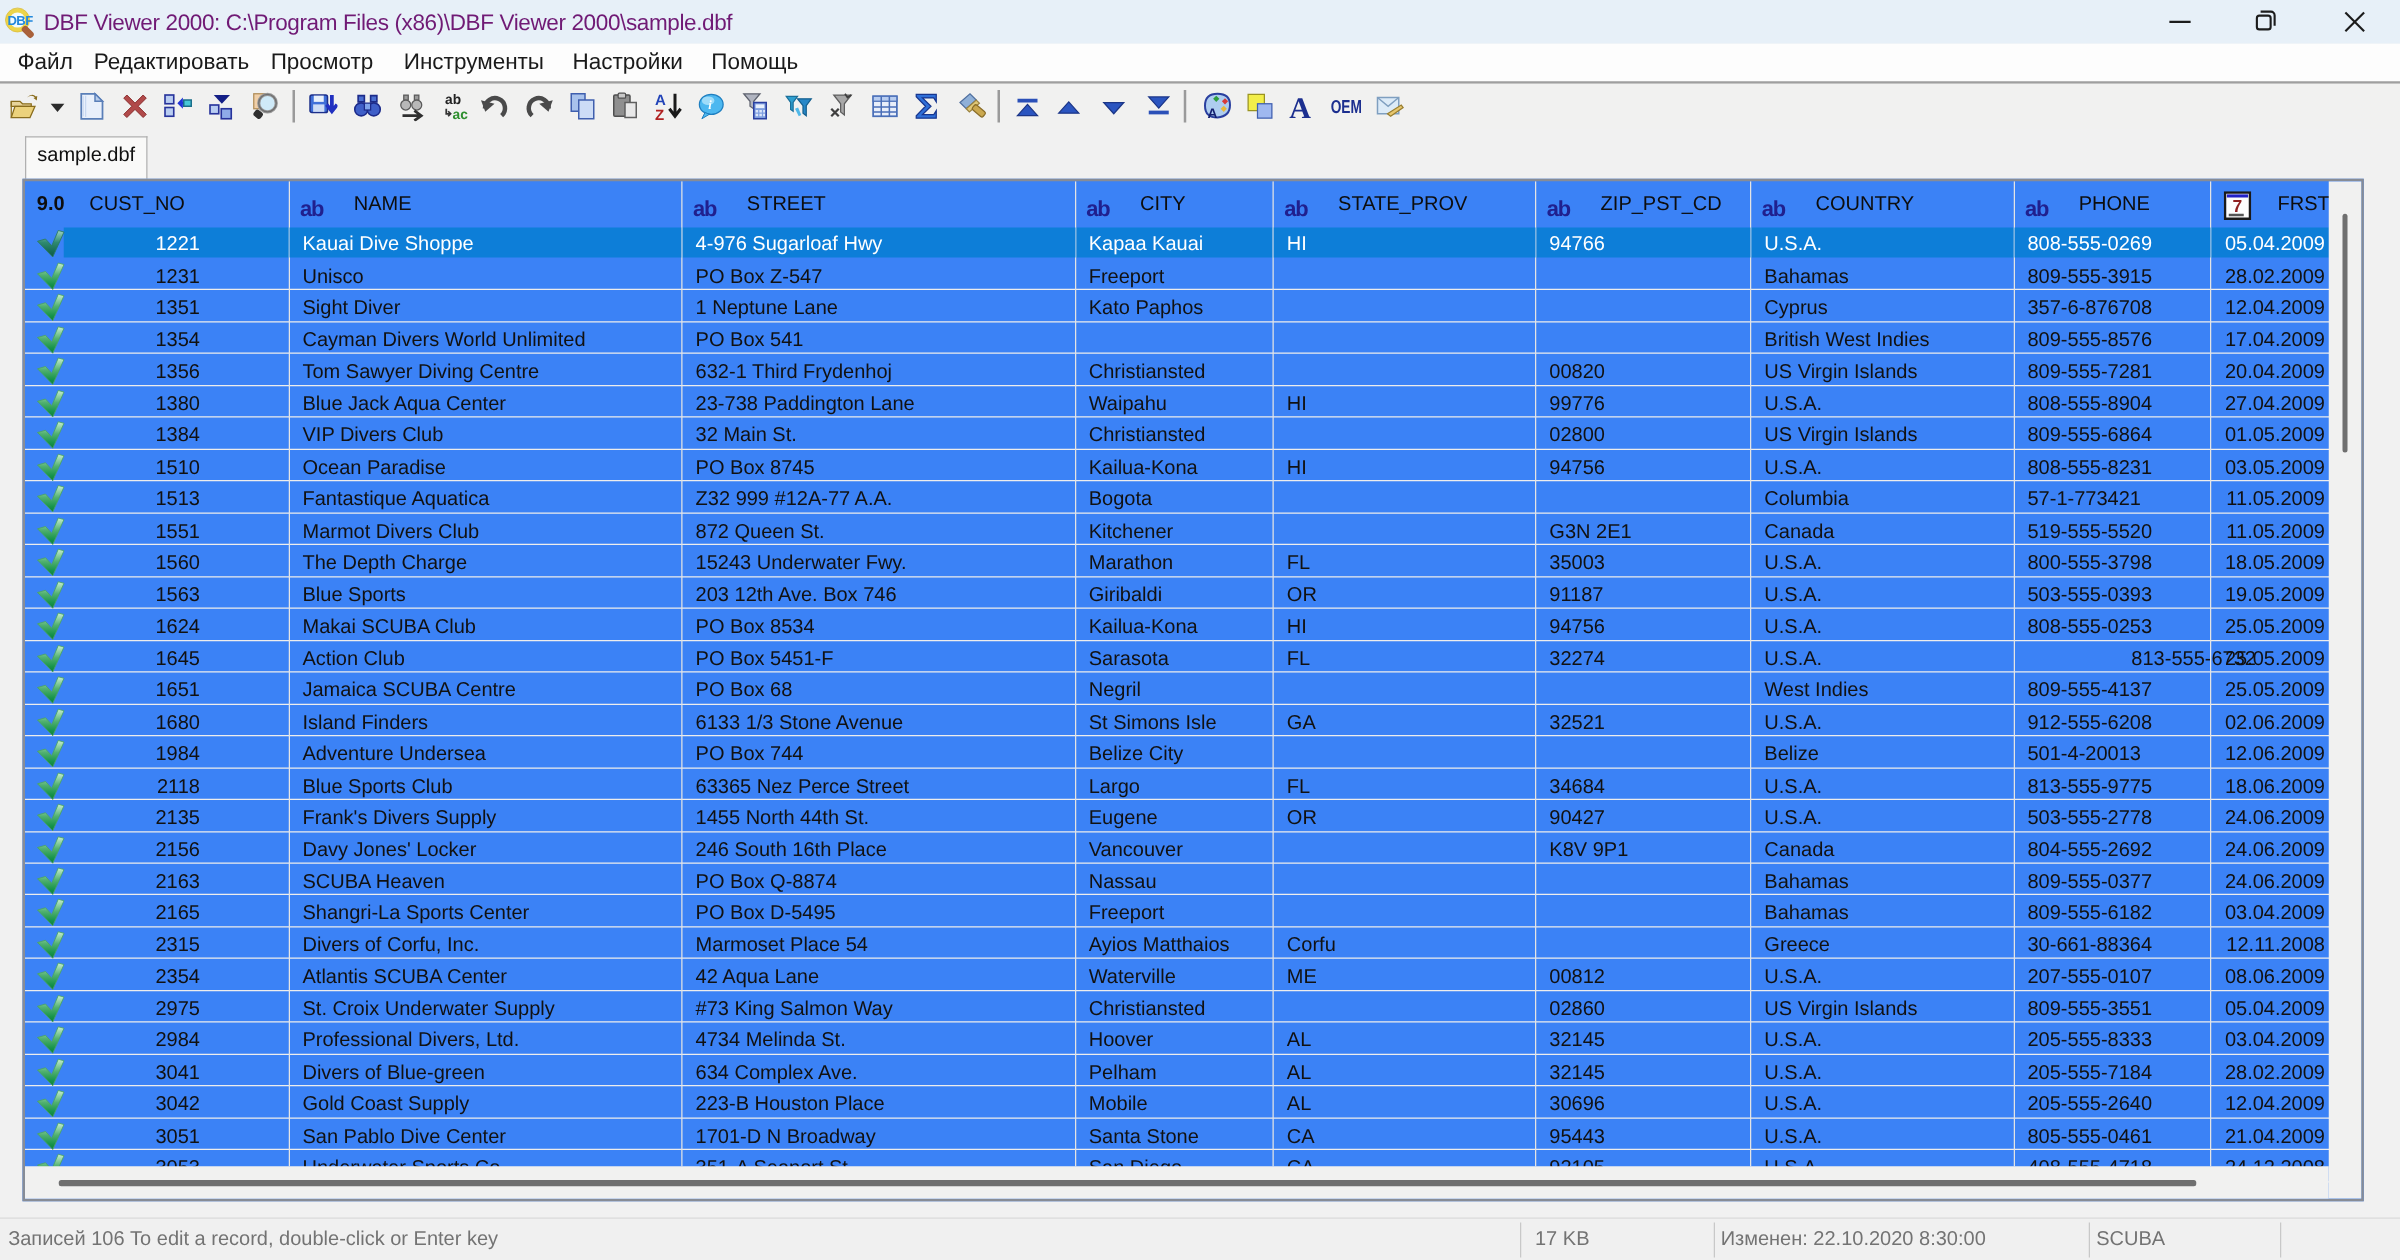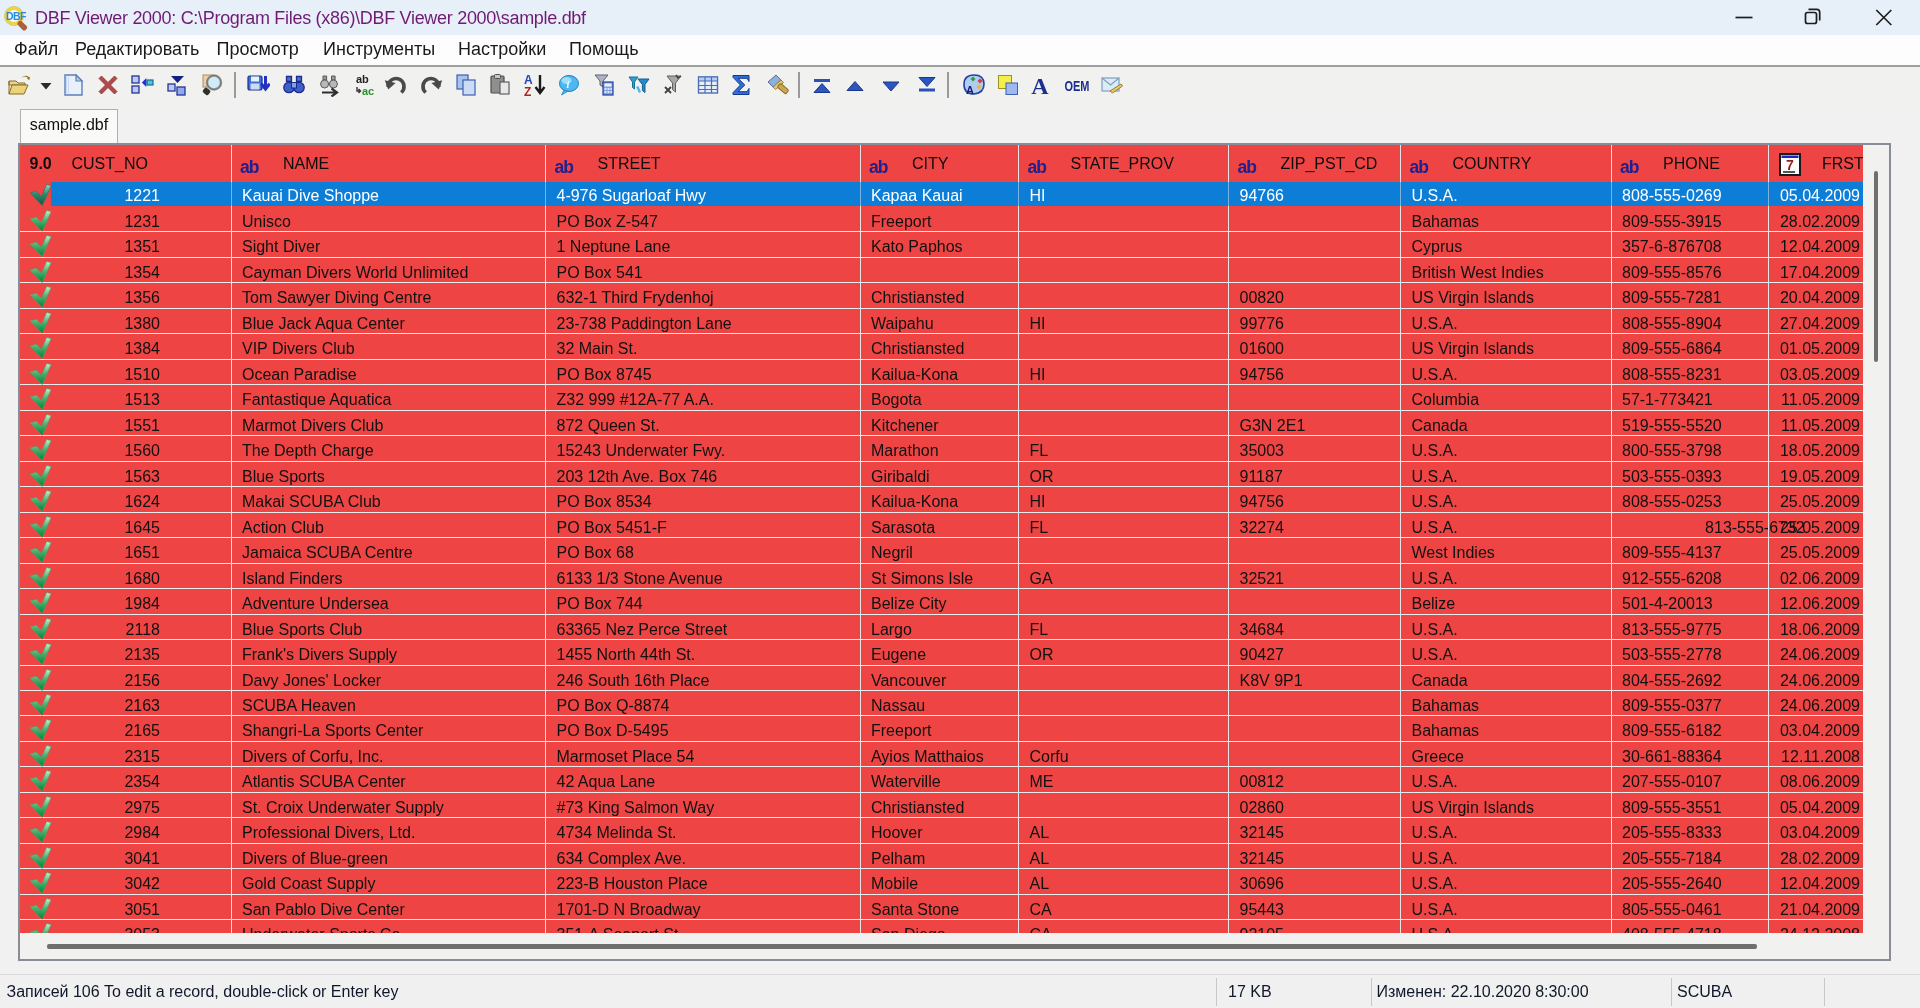--- a/index.html
+++ b/index.html
@@ -10,38 +10,38 @@
 
 #menubar{left:0;top:35px;width:1920px;height:30px;background:#fdfdfd;border-bottom:2px solid #9f9f9f;}
 .mi{position:absolute;top:0;height:30px;line-height:28px;font-size:18px;color:#1a1a1a;}
 
 #toolbar{left:0;top:67px;width:1920px;height:36px;background:#f1f1f0;}
 .tsep{position:absolute;top:5px;width:2px;height:26px;background:#9a9a9a;}
 
 #tab{left:20px;top:108.5px;width:98px;height:34.7px;background:#f9f9f8;border:1px solid #b0b0b0;border-bottom:none;box-sizing:border-box;
  text-align:center;line-height:29px;font-size:16px;color:#101010;}
 
-#grid{left:18.1px;top:143.1px;width:1872.7px;height:817.8px;background:#ef4444;border:2px solid #878c96;box-sizing:border-box;overflow:hidden;}
+#grid{left:18.1px;top:143.1px;width:1872.7px;height:817.8px;background:#3b82f6;border:2px solid #878c96;box-sizing:border-box;overflow:hidden;}
 .vdiv{position:absolute;top:0;width:1px;background:#e4e4e4;}
 .hdr{position:absolute;top:0;height:40px;line-height:37px;font-size:16px;color:#0d0d0d;white-space:pre;}
 .ab{position:absolute;top:0;height:40px;line-height:44px;font-size:17.5px;font-weight:bold;color:#20208e;letter-spacing:-1px;}
 .row{position:absolute;left:0;width:1844px;height:25.48px;box-sizing:border-box;border-bottom:1px solid #ededed;}
 .row.sel{border-bottom:none;}
 .selbg{position:absolute;left:30.5px;top:0.8px;width:1812px;height:23.8px;background:#0d7ed8;}
 .cell{position:absolute;top:0;height:25px;line-height:29px;font-size:16px;color:#111;white-space:pre;}
 .sel .cell{color:#fff;}
 .num{text-align:right;}
 .chk{position:absolute;left:7px;top:1px;}
 
 #vtrack{position:absolute;background:#f1f1f0;}
 #htrack{position:absolute;background:#f1f1f0;}
 .thumb{position:absolute;background:#6f6f6f;border-radius:2px;}
 
 #status{left:0;top:974px;width:1920px;height:34px;background:#f0f0f0;border-top:1px solid #dadada;box-sizing:border-box;}
-.st{position:absolute;top:0;height:33px;line-height:34px;font-size:16px;color:#0f172a;}
+.st{position:absolute;top:0;height:33px;line-height:34px;font-size:16px;color:#737373;}
 .ssep{position:absolute;top:3px;width:1px;height:28px;background:#c8c8c8;}
 </style></head><body>
 <div id="titlebar" class="abs">
 <svg class="abs" style="left:3px;top:4px" width="26" height="27" viewBox="0 0 26 27">
 <circle cx="11" cy="12" r="7.8" fill="#f2fbff" stroke="#ecd44a" stroke-width="3.4"></circle>
 <circle cx="11" cy="12" r="9.6" fill="none" stroke="#d8b82f" stroke-width="0.8" opacity="0.7"></circle>
 <rect x="16.4" y="16.2" width="5.4" height="11" rx="2.4" fill="#a8603a" transform="rotate(-45 19 21.5)"></rect>
 <rect x="17.6" y="17.2" width="2 " height="9" rx="1" fill="#c8876010" transform="rotate(-45 19 21.5)"></rect>
 <text x="13" y="16" font-size="10.5" font-weight="bold" font-family="Liberation Sans" fill="#2589dc" text-anchor="middle" letter-spacing="-0.5">DBF</text>
 </svg>
@@ -384,21 +384,21 @@
 <stop offset="0.8" stop-color="#17944a"></stop>
               <stop offset="1" stop-color="#0d7f3c"></stop>
             </linearGradient>
           </defs>
 <path d="M3.0 11.0 L9.4 9.2 L14.4 14.6 L19.6 2.4 L24.2 3.6 L15.2 23.6 Z" fill="url(#cg)" stroke="#49a268" stroke-width="0.7"></path>
 </svg></span>
 <span class="cell num" style="left:39.9px;width:100px">1384</span>
 <span class="cell" style="left:221.9px">VIP Divers Club</span>
 <span class="cell" style="left:536.4px">32 Main St.</span>
 <span class="cell" style="left:850.9px">Christiansted</span>
-<span class="cell" style="left:1219.4px">01600</span>
+<span class="cell" style="left:1219.4px">02800</span>
 <span class="cell" style="left:1391.4px">US Virgin Islands</span>
 <span class="cell" style="left:1601.9px">809-555-6864</span>
 <span class="cell num" style="left:1749.9px;width:90px">01.05.2009</span>
 </div>
 <div class="row" style="top:214.66px">
 <span class="chk"><svg width="25" height="25" viewBox="0 0 25 25">
 <defs>
             <linearGradient id="cg" x1="0" y1="0" x2="0" y2="1">
 <stop offset="0" stop-color="#c9efcf"></stop>
               <stop offset="0.45" stop-color="#52b171"></stop>

